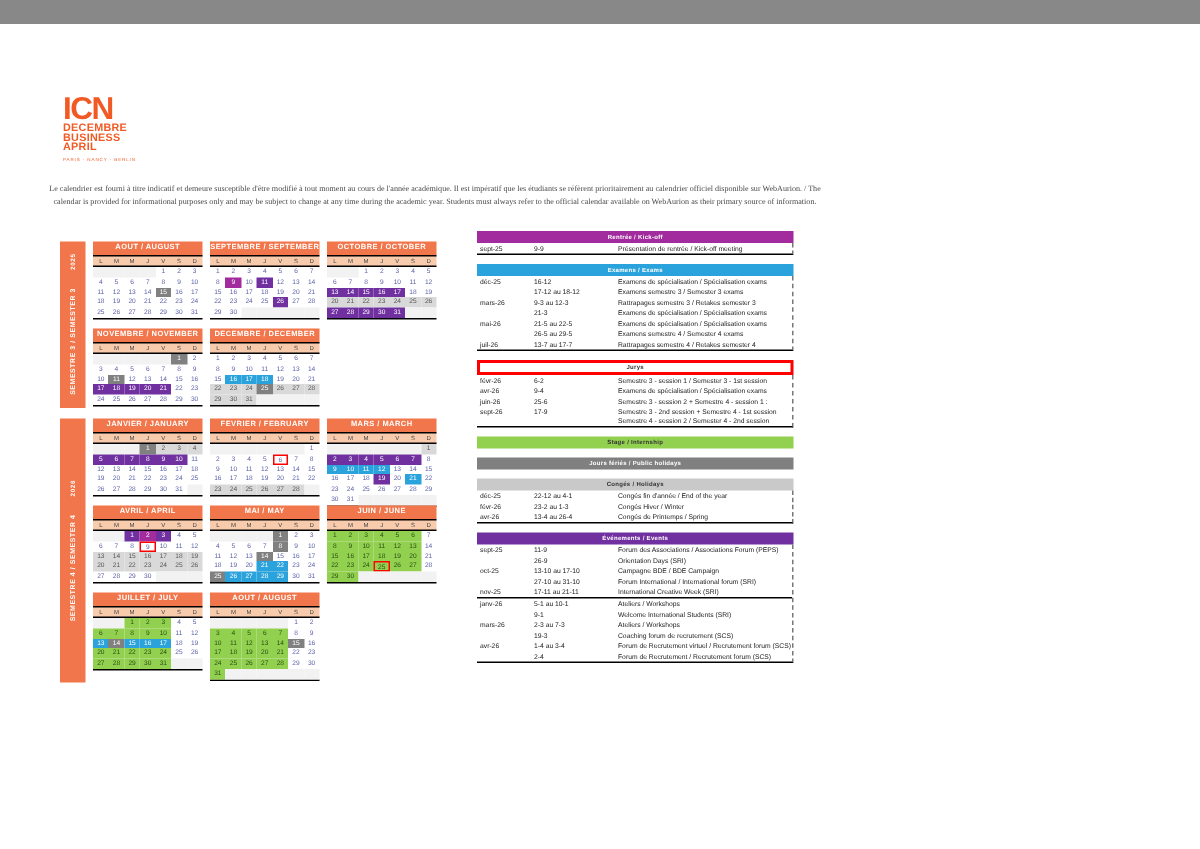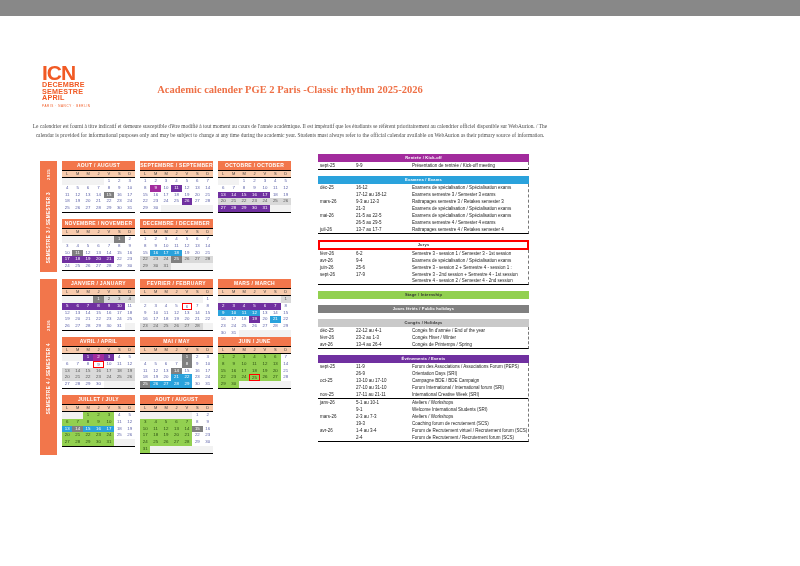--- a/index.html
+++ b/index.html
@@ -62,27 +62,26 @@
   .row.twoline .c3{line-height:6.2px;padding-top:1px;}
 </style>
 </head>
 <body>
 
 <div class="page">
 
   <div class="logo">
     <div class="big">ICN</div>
     <div class="sub">DECEMBRE</div>
-    <div class="sub">SEMESTRE</div>
+    <div class="sub">BUSINESS</div>
     <div class="sub">APRIL</div>
     <div class="tag">PARIS · NANCY · BERLIN</div>
   </div>
 
   <div class="titles">
-    <div>Academic calender PGE 2 Paris -Classic rhythm 2025-2026</div>
   </div>
 
   <div class="disc">Le calendrier est fourni à titre indicatif et demeure susceptible d'être modifié à tout moment au cours de l'année académique. Il est impératif que les étudiants se réfèrent prioritairement au calendrier officiel disponible sur WebAurion. / The calendar is provided for informational purposes only and may be subject to change at any time during the academic year. Students must always refer to the official calendar available on WebAurion as their primary source of information.</div>
 
   <div class="sbar" style="top:145px;height:111px;">
     <span class="yr">2025</span>
     <span>SEMESTRE 3 / SEMESTER 3</span>
   </div>
   <div class="sbar" style="top:263px;height:176px;">
     <span class="yr">2026</span>

